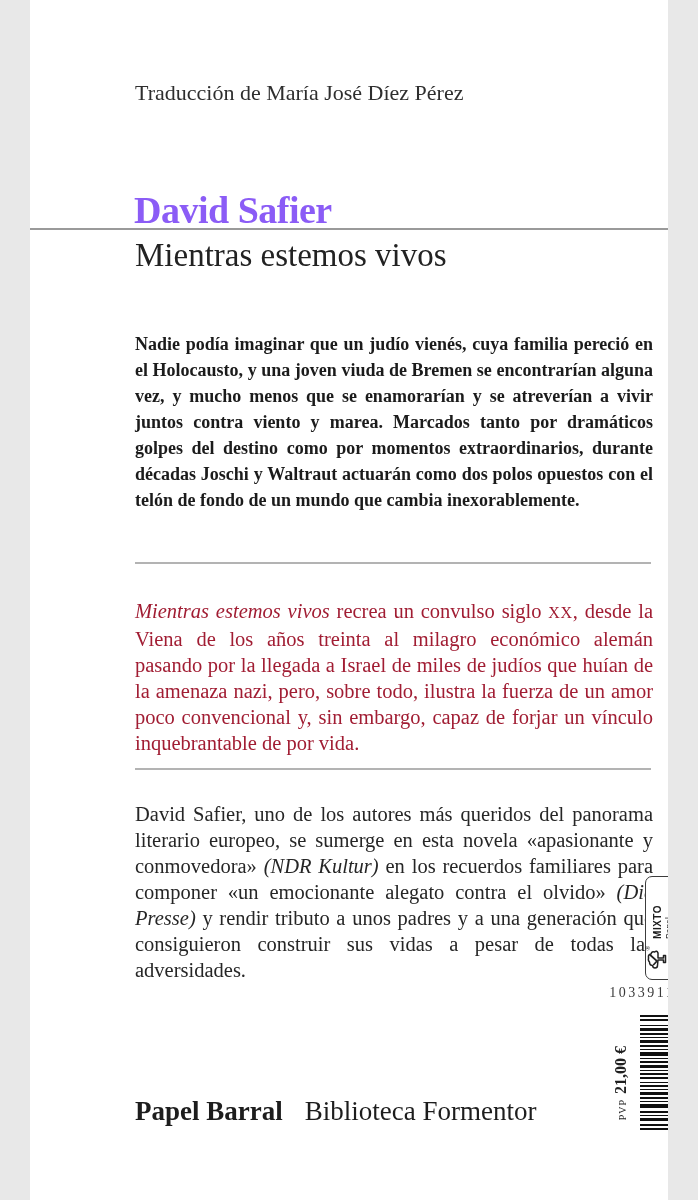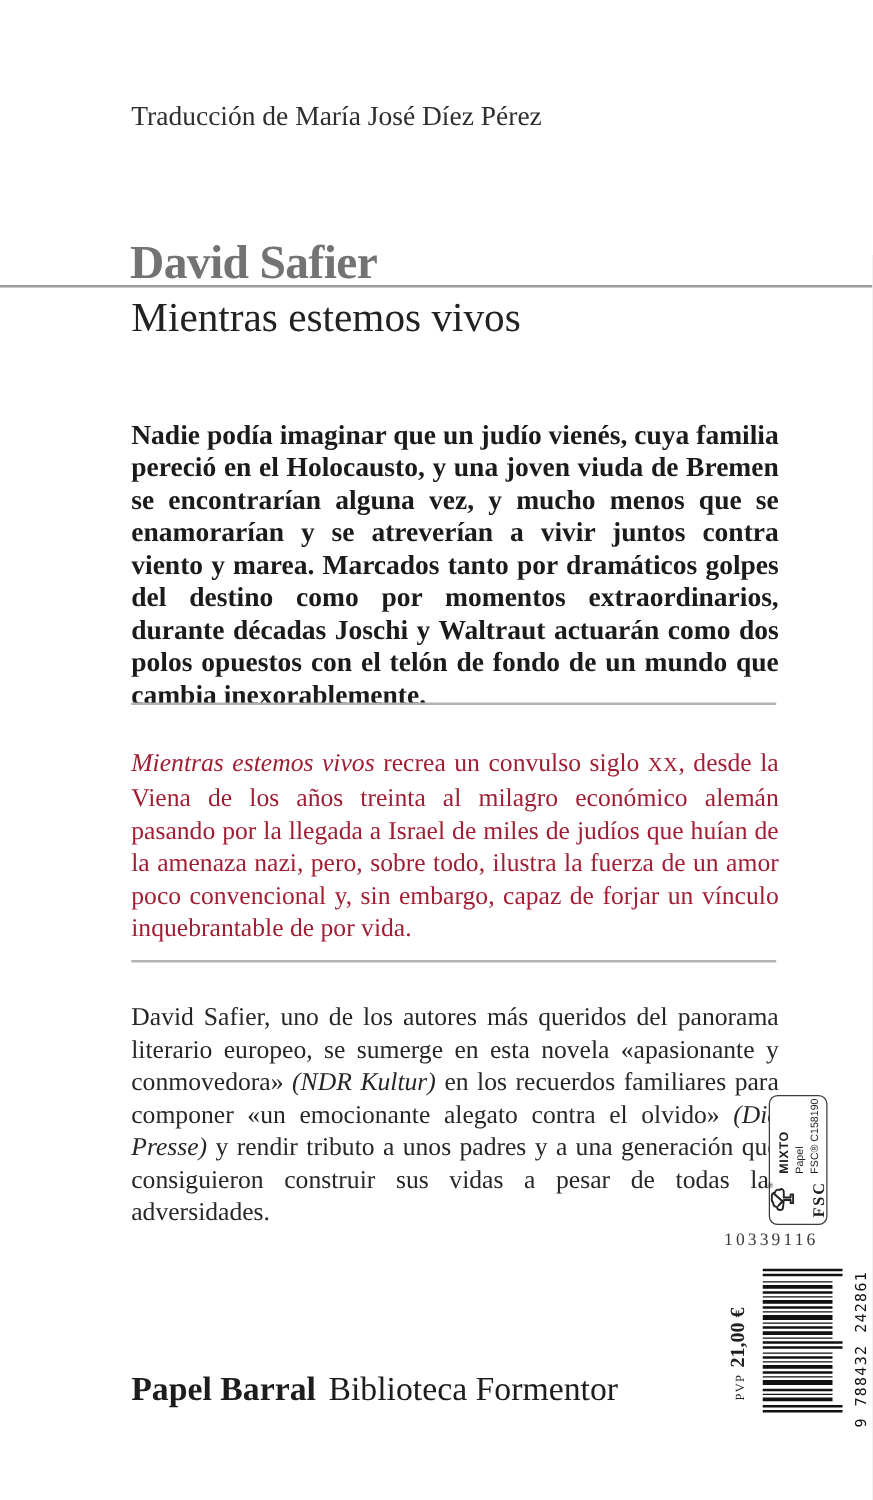--- a/index.html
+++ b/index.html
@@ -1,49 +1,49 @@
 <!DOCTYPE html>
 <html><head>
 <meta charset="utf-8">
 <style>
   html,body { margin:0; padding:0; background:#e8e8e8; }
   .page {
-    position:relative; width:698px; height:1200px; margin:0 auto;
+    position:relative; width:638px; height:1200px; margin:0 auto;
     background:#ffffff; overflow:hidden;
     font-family:"Liberation Serif","DejaVu Serif",serif;
     color:#1b1b1b;
   }
   .abs { position:absolute; }
 
   .translator { left:105px; top:80px; font-size:22px; color:#2e2e2e; }
 
   .author {
     left:104px; top:191px; font-size:38px; font-weight:bold;
-    color:#737373; letter-spacing:-0.5px; line-height:1;text-align:right;
+    color:#8b5cf6; letter-spacing:-0.5px; line-height:1;text-align:right;
   }
   .rule-full { left:0; top:228px; width:698px; height:2px; background:#9a9a9a; }
   .book-title { left:105px; top:238px; font-size:33px; color:#222; line-height:1.05; }
 
   .para {
     left:105px; width:518px; text-align:justify; line-height:26px;
   }
-  .para.synopsis { top:313px; font-size:22px; font-weight:bold; color:#1b1b1b; }
+  .para.synopsis { top:313px; font-size:18px; font-weight:bold; color:#1b1b1b; }
   .para.highlight { top:577px; font-size:20.5px; font-weight:normal; color:#a11d33; }
   .para.bio { top:780px; font-size:20.5px; color:#262626; }
 
   .it { font-style:italic; }
   .sc { font-size:0.78em; letter-spacing:0.04em; }
 
   .rule-col { left:105px; width:516px; height:2px; background:#b3b3b3; }
   .rule-top { top:562px; }
   .rule-bottom { top:768px; }
 
   .imprint { left:105px; top:1096px; font-size:27px; color:#1d1d1d; white-space:nowrap; }
   .imprint .bold { font-weight:bold; }
-  .imprint .coll { margin-left:10px; }
+  .imprint .coll { margin-left:22px; }
 
   
   .rot-wrap { position:absolute; }
   .rot-inner {
     position:absolute; left:0; top:0;
     transform-origin:0 0;
   }
 
   
   .fsc-wrap { left:615px; top:876px; width:47px; height:104px; }

